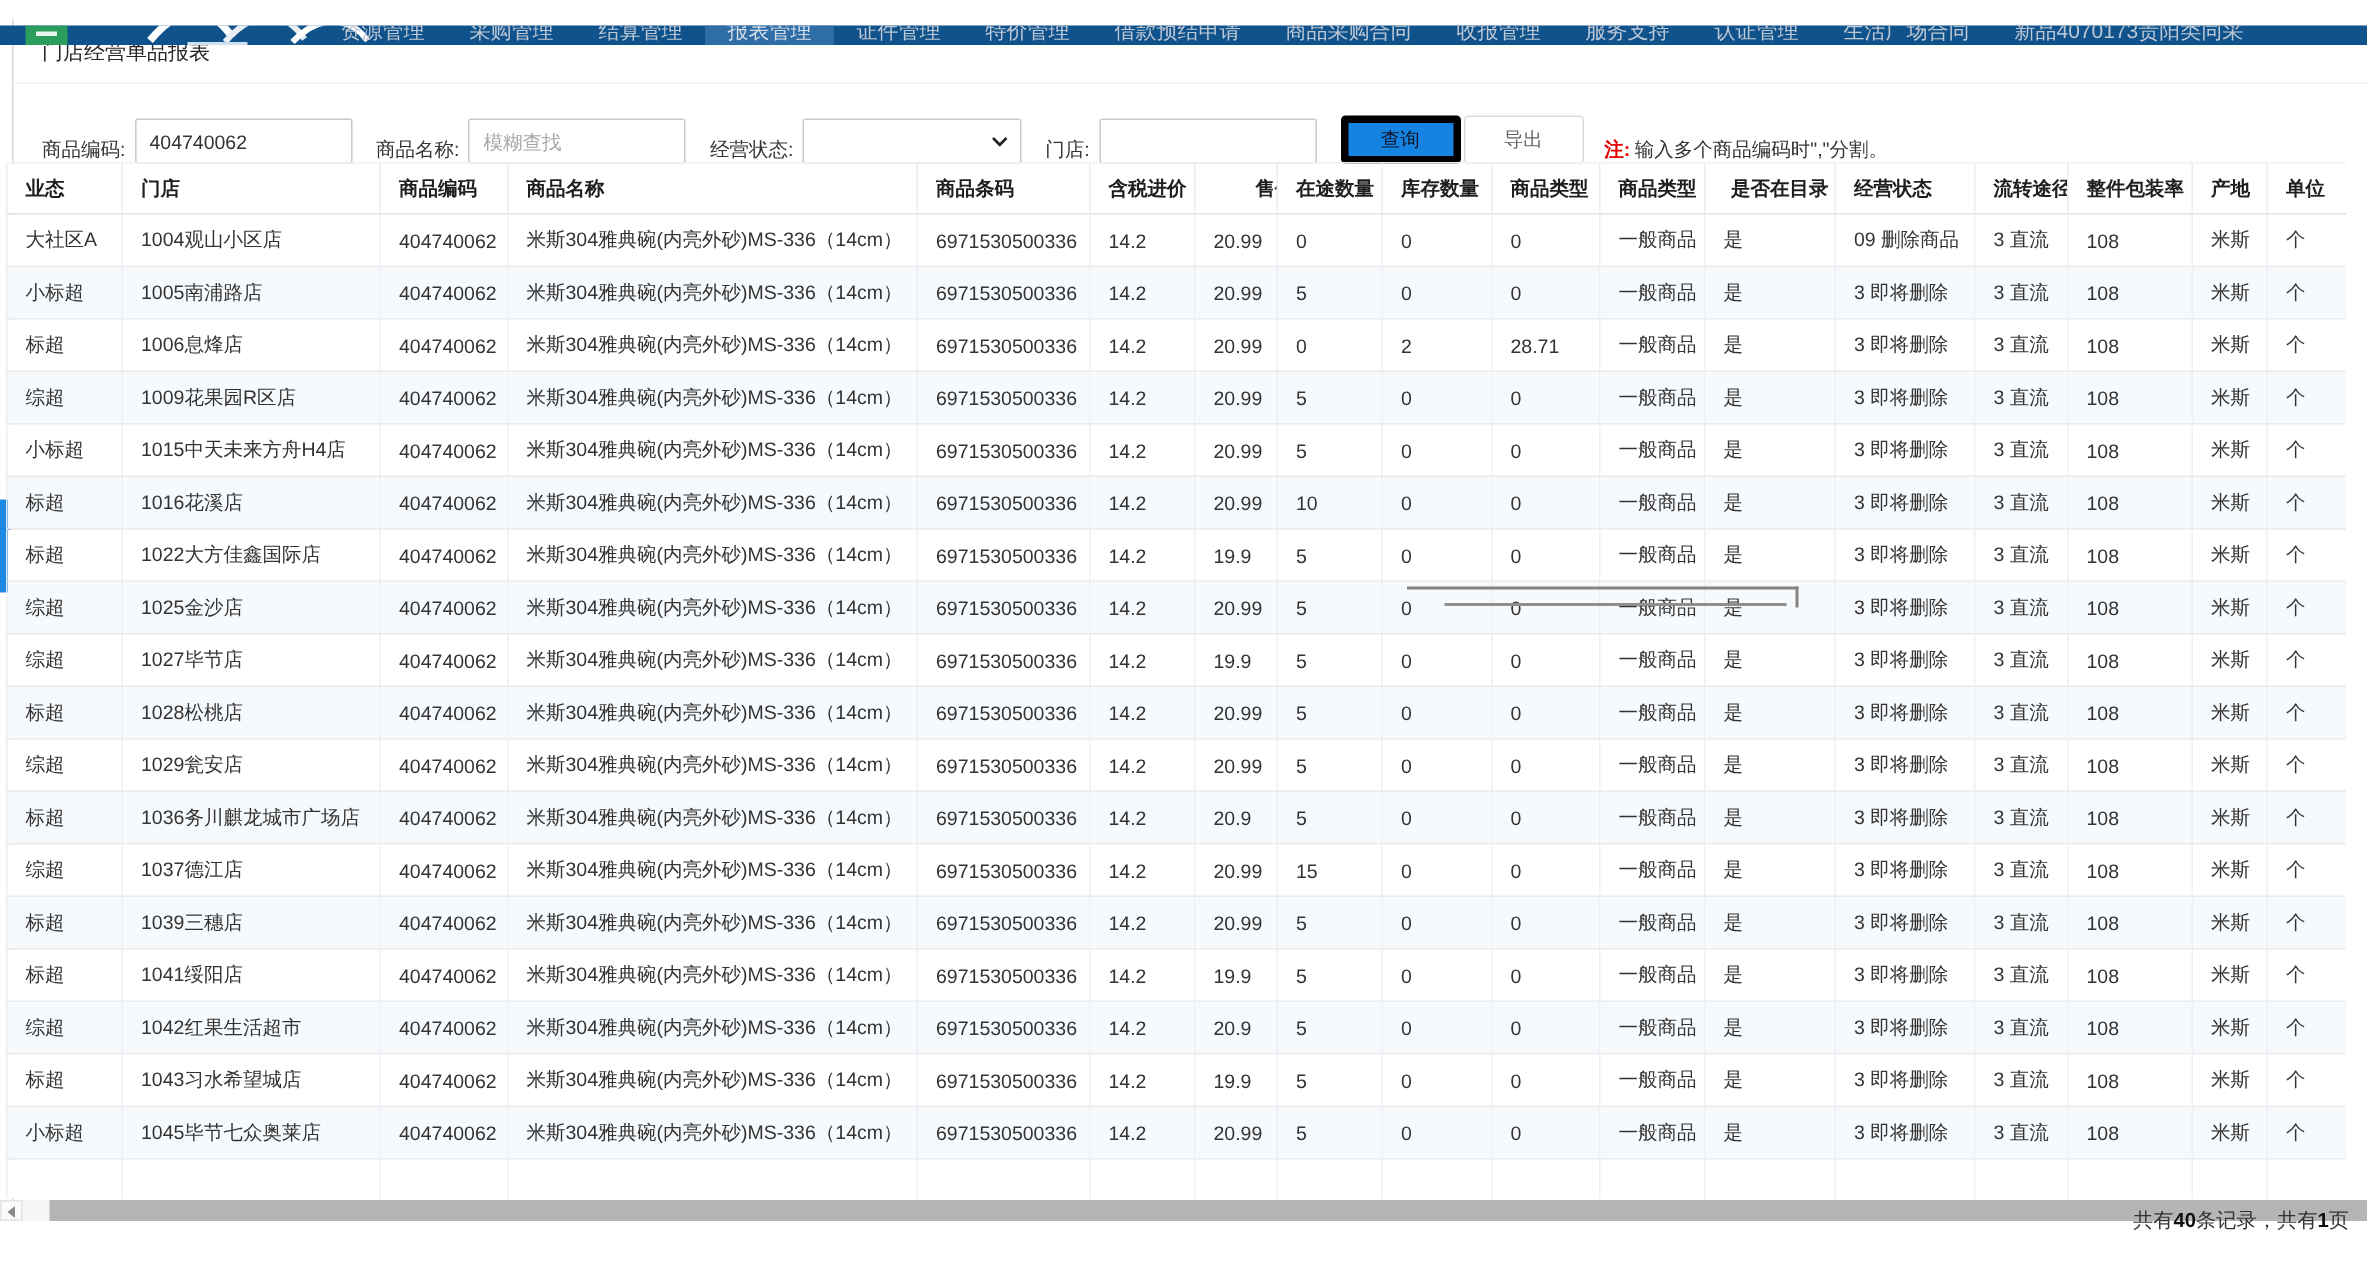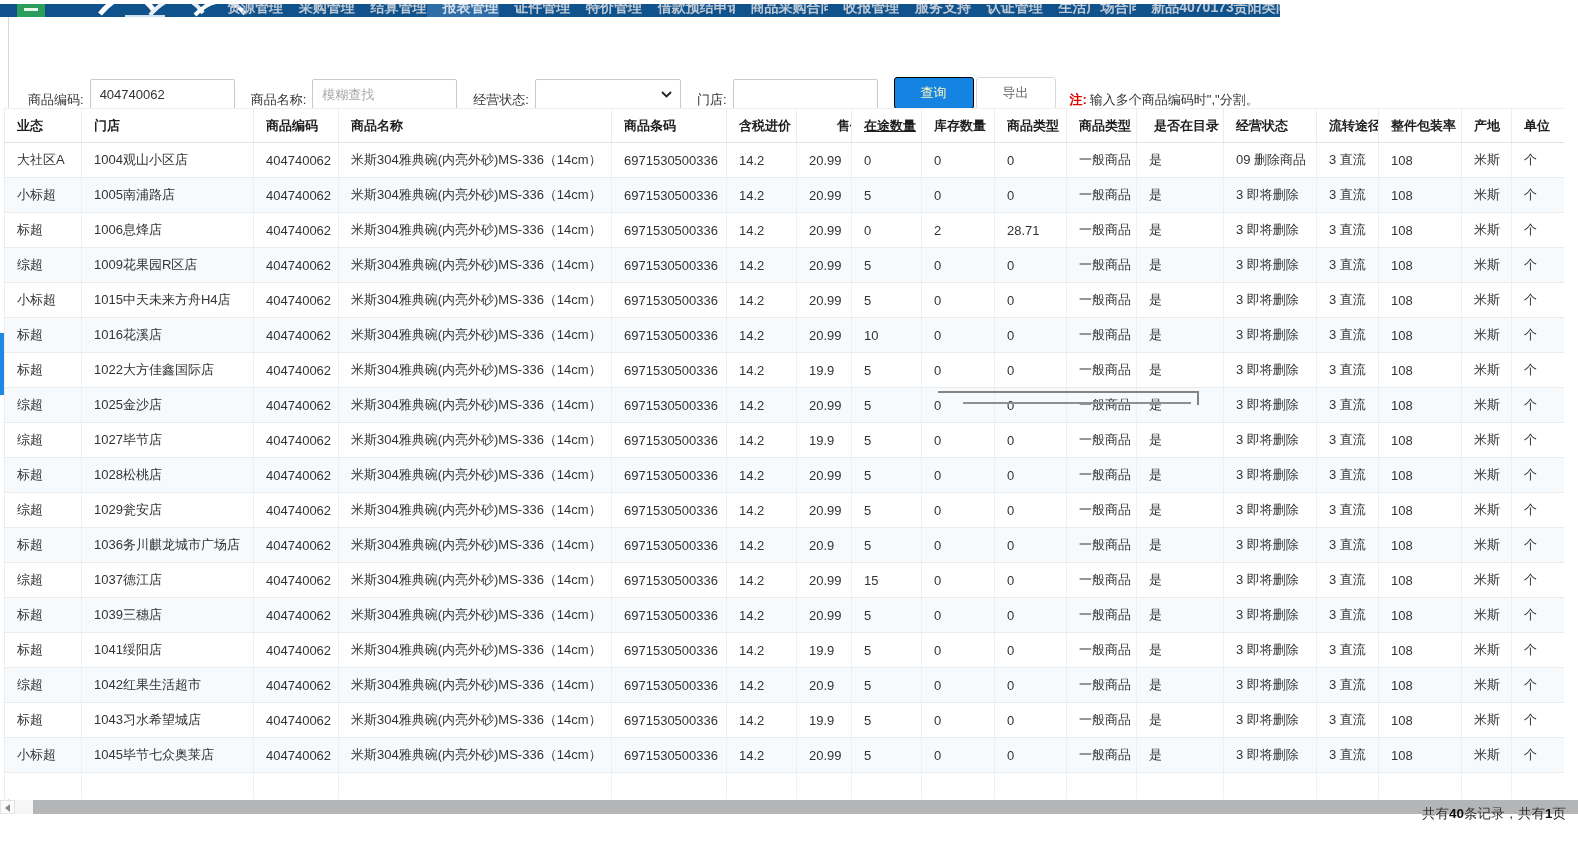--- a/index.html
+++ b/index.html
@@ -1,22 +1,22 @@
 <!DOCTYPE html>
 <html><head>
 <meta charset="utf-8">
 <style>
   * { margin:0; padding:0; box-sizing:border-box; }
   html,body { width:1578px; height:858px; overflow:hidden; background:#fff;
               font-family:"Liberation Sans", sans-serif; }
   body { position:relative; }
 
   
-  .topnav { position:absolute; left:0; top:4px; width:1280px; height:13px;
-            background:#10528c; overflow:hidden; z-index:5;font-weight:bold; }
+  .topnav { position:absolute; left:0; top:17px; width:1578px; height:13px;
+            background:#10528c; overflow:hidden; z-index:5; }
   .nav-burger { position:absolute; left:17px; top:0; width:28px; height:13px;
                 background:#2b9d5c; }
   .nav-burger i { position:absolute; left:7px; right:7px; top:4px; height:3px;
                   background:#e8f5ec; }
   .brand { position:absolute; left:95px; top:-16px; }
   .nav-items { position:absolute; left:212px; top:0; right:0; height:13px;
                display:flex; white-space:nowrap; }
   .nav-item { height:13px; overflow:hidden; padding:0 15px; cursor:pointer; }
   .nav-item span { display:block; margin-top:-6px; font-size:14px; line-height:18px;
                    color:#bdc8d4; }
@@ -43,21 +43,21 @@
   .txt { width:145px; height:30px; border:1px solid #c9c9c9; border-radius:2px;
          padding:0 9px; font-size:13px; color:#333; outline:none;
          font-family:"Liberation Sans", sans-serif; }
   .txt::placeholder { color:#a8a8a8; }
   .gap { margin-left:16px; }
   .select { position:relative; width:146px; height:30px; border:1px solid #c9c9c9;
             border-radius:2px; background:#fff; cursor:pointer; }
   .select svg { position:absolute; right:8px; top:11px; }
   .btn { height:32px; width:80px; border-radius:3px; font-size:13px; cursor:pointer;
          font-family:"Liberation Sans", sans-serif; }
-  .btn-primary { background:#1583e2; border:1px solid #000000; color:#fef9c3; margin-left:16px; }
+  .btn-primary { background:#1583e2; border:5px solid #000000; color:#0f172a; margin-left:16px; }
   .btn-plain { background:#fff; border:1px solid #d9d9d9; color:#666; margin-left:2px; }
   .note { margin-left:14px; font-size:13px; color:#333; }
   .note b { color:#e60000; font-weight:bold; margin-right:3px; }
 
   
   .table-area { position:absolute; left:4px; top:95px; width:1560px; height:691px;
                 overflow:hidden; }
   table { border-collapse:collapse; table-layout:fixed; width:1562px; }
   th { height:34px; text-align:left; padding:0 4px 0 12px; font-size:13px;
        color:#1f1f1f; font-weight:bold; border-top:1px solid #f0f0f0;
@@ -145,20 +145,23 @@
       <div class="nav-item">
         <span>新品4070173贵阳类同采</span>
       </div>
     </div>
 </div>
 
 <div class="content">
   <div class="left-border"></div>
   <div class="side-handle"></div>
 
+  <div class="title-bar">
+    <span class="title">门店经营单品报表</span>
+  </div>
 
   <div class="filter-bar">
     <span class="flabel">商品编码:</span>
     <input class="txt" value="404740062" style="">
     <span class="flabel gap">商品名称:</span>
     <input class="txt" placeholder="模糊查找" style="">
     <span class="flabel gap">经营状态:</span>
     <div class="select">
       <span></span>
       <svg width="11" height="7" viewBox="0 0 11 7">
@@ -176,21 +179,21 @@
     <table>
       <thead>
           <tr id="thead-row">
             <th style="width: 77px;">业态</th>
             <th style="width: 172px;">门店</th>
             <th style="width: 85px;">商品编码</th>
             <th style="width: 273px;">商品名称</th>
             <th style="width: 115px;">商品条码</th>
             <th style="width: 70px;">含税进价</th>
             <th style="width: 55px; padding-left: 40px;">售价</th>
-            <th style="width: 70px; text-decoration: underline;">在途数量</th>
+            <th style="width: 70px;">在途数量</th>
             <th style="width: 73px;">库存数量</th>
             <th style="width: 72px;">商品类型</th>
             <th style="width: 70px;">商品类型</th>
             <th style="width: 87px; text-align: right;">是否在目录</th>
             <th style="width: 93px;">经营状态</th>
             <th style="width: 62px;">流转途径</th>
             <th style="width: 83px;">整件包装率</th>
             <th style="width: 50px;">产地</th>
             <th style="width: 55px;">单位</th>
           </tr>

